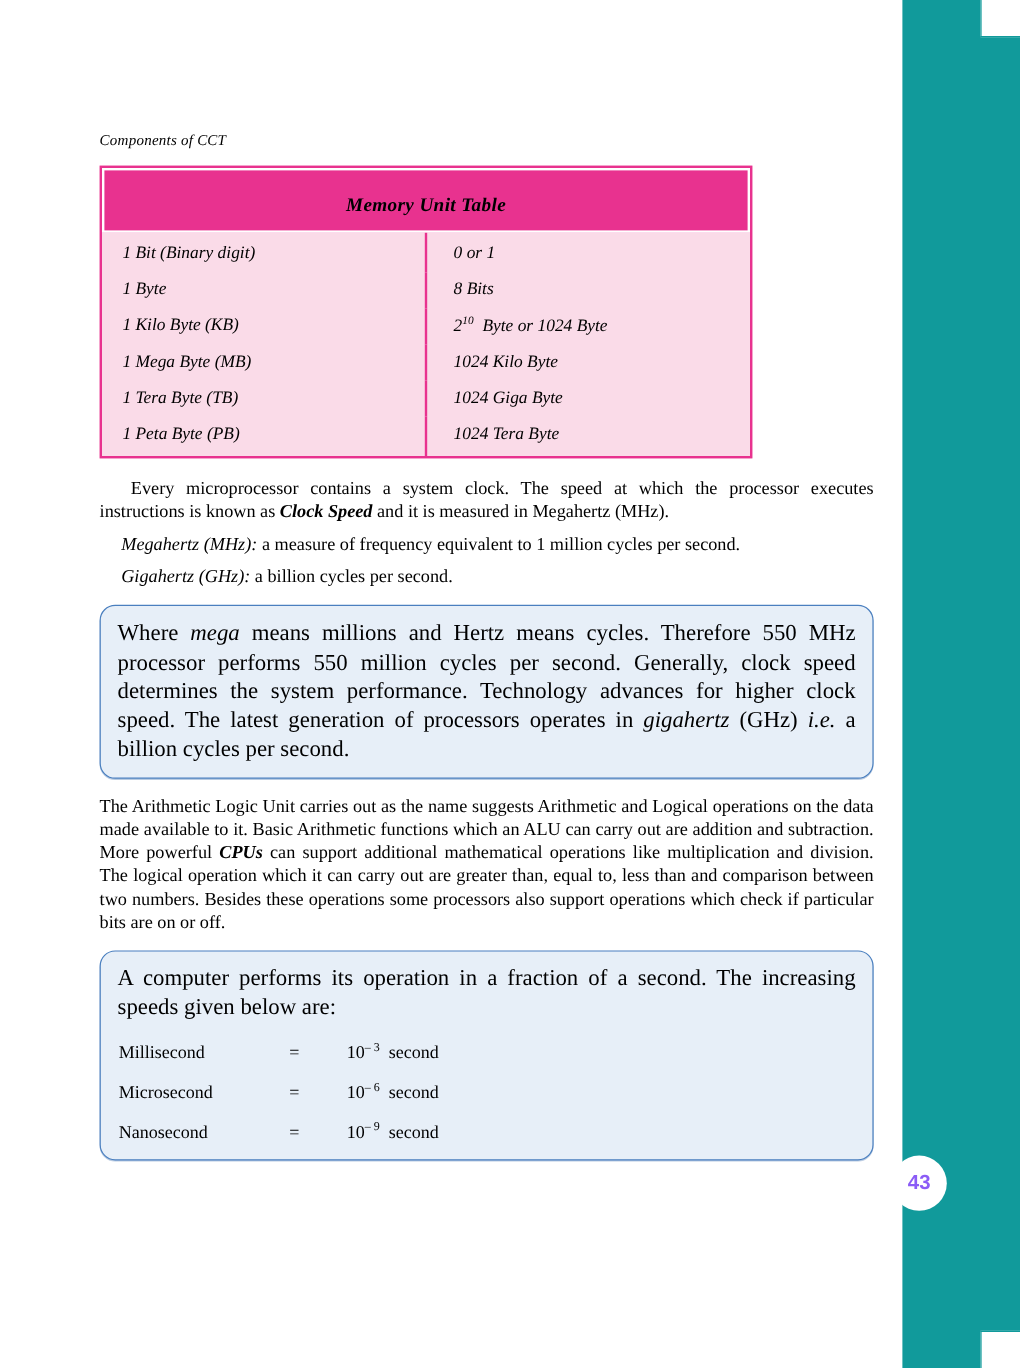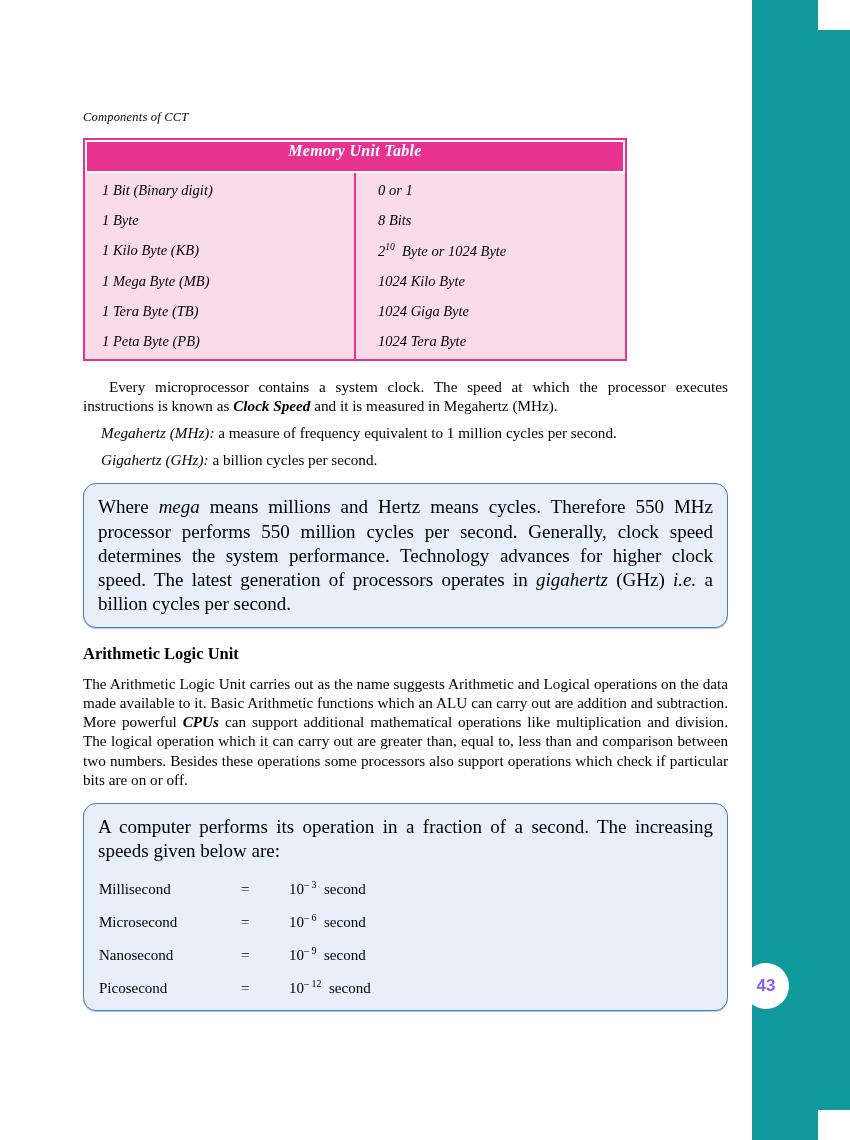--- a/index.html
+++ b/index.html
@@ -81,26 +81,26 @@
 
   
   .memory-table-wrap {
     width: 540px;
     border: 2px solid #e8328f;
     background: #fadbe8;
     margin-bottom: 16px;
   }
   .memory-table-title {
     background: #e8328f;
-    color: #ffffff;
+    color: #000000;
     text-align: center;
     font-weight: bold;
     font-style: italic;
     font-size: 16px;
-    padding: 0 0 11px 0;
+    padding: 21px 0 11px 0;
     border: 2px solid #ffffff;
     font-family: "Liberation Serif", serif;
     letter-spacing: 0.3px;
   }
   table.memory-table {
     width: 100%;
     border-collapse: collapse;
     font-style: italic;
     font-size: 14.5px;
   }
@@ -245,21 +245,20 @@
   <p class="body indent"><span>Every microprocessor contains a system clock. The speed at which the processor executes instructions is known as </span><span class="bi">Clock Speed</span><span> and it is measured in Megahertz (MHz).</span></p>
 
   <p class="body small-indent"><span class="it">Megahertz (MHz):</span><span> a measure of frequency equivalent to 1 million cycles per second.</span></p>
 
   <p class="body small-indent"><span class="it">Gigahertz (GHz):</span><span> a billion cycles per second.</span></p>
 
   <div class="callout">
     <p><span>Where </span><span class="it">mega</span><span> means millions and Hertz means cycles. Therefore 550 MHz processor performs 550 million cycles per second. Generally, clock speed determines the system performance. Technology advances for higher clock speed. The latest generation of processors operates in </span><span class="it">gigahertz</span><span> (GHz) </span><span class="it">i.e.</span><span> a billion cycles per second.</span></p>
   </div>
 
-  <h2 class="section-heading">Arithmetic Logic Unit</h2>
 
   <p class="body"><span>The Arithmetic Logic Unit carries out as the name suggests Arithmetic and Logical operations on the data made available to it. Basic Arithmetic functions which an ALU can carry out are addition and subtraction. More powerful </span><span class="bi">CPUs</span><span> can support additional mathematical operations like multiplication and division. The logical operation which it can carry out are greater than, equal to, less than and comparison between two numbers. Besides these operations some processors also support operations which check if particular bits are on or off.</span></p>
 
   <div class="callout">
     <p class="speed-intro">A computer performs its operation in a fraction of a second. The increasing speeds given below are:</p>
     <table class="speed-table">
       <tbody>
         <tr>
           <td class="sp-name">Millisecond</td>
           <td class="sp-eq">=</td>
@@ -268,22 +267,17 @@
         <tr>
           <td class="sp-name">Microsecond</td>
           <td class="sp-eq">=</td>
           <td class="sp-val"><span>10</span><sup class="negexp">– 6</sup>&nbsp; <span>second</span></td>
         </tr>
         <tr>
           <td class="sp-name">Nanosecond</td>
           <td class="sp-eq">=</td>
           <td class="sp-val"><span>10</span><sup class="negexp">– 9</sup>&nbsp; <span>second</span></td>
         </tr>
-        <tr>
-          <td class="sp-name">Picosecond</td>
-          <td class="sp-eq">=</td>
-          <td class="sp-val"><span>10</span><sup class="negexp">– 12</sup>&nbsp; <span>second</span></td>
-        </tr>
       </tbody>
     </table>
   </div>
 
 </div>
 
 </body></html>

